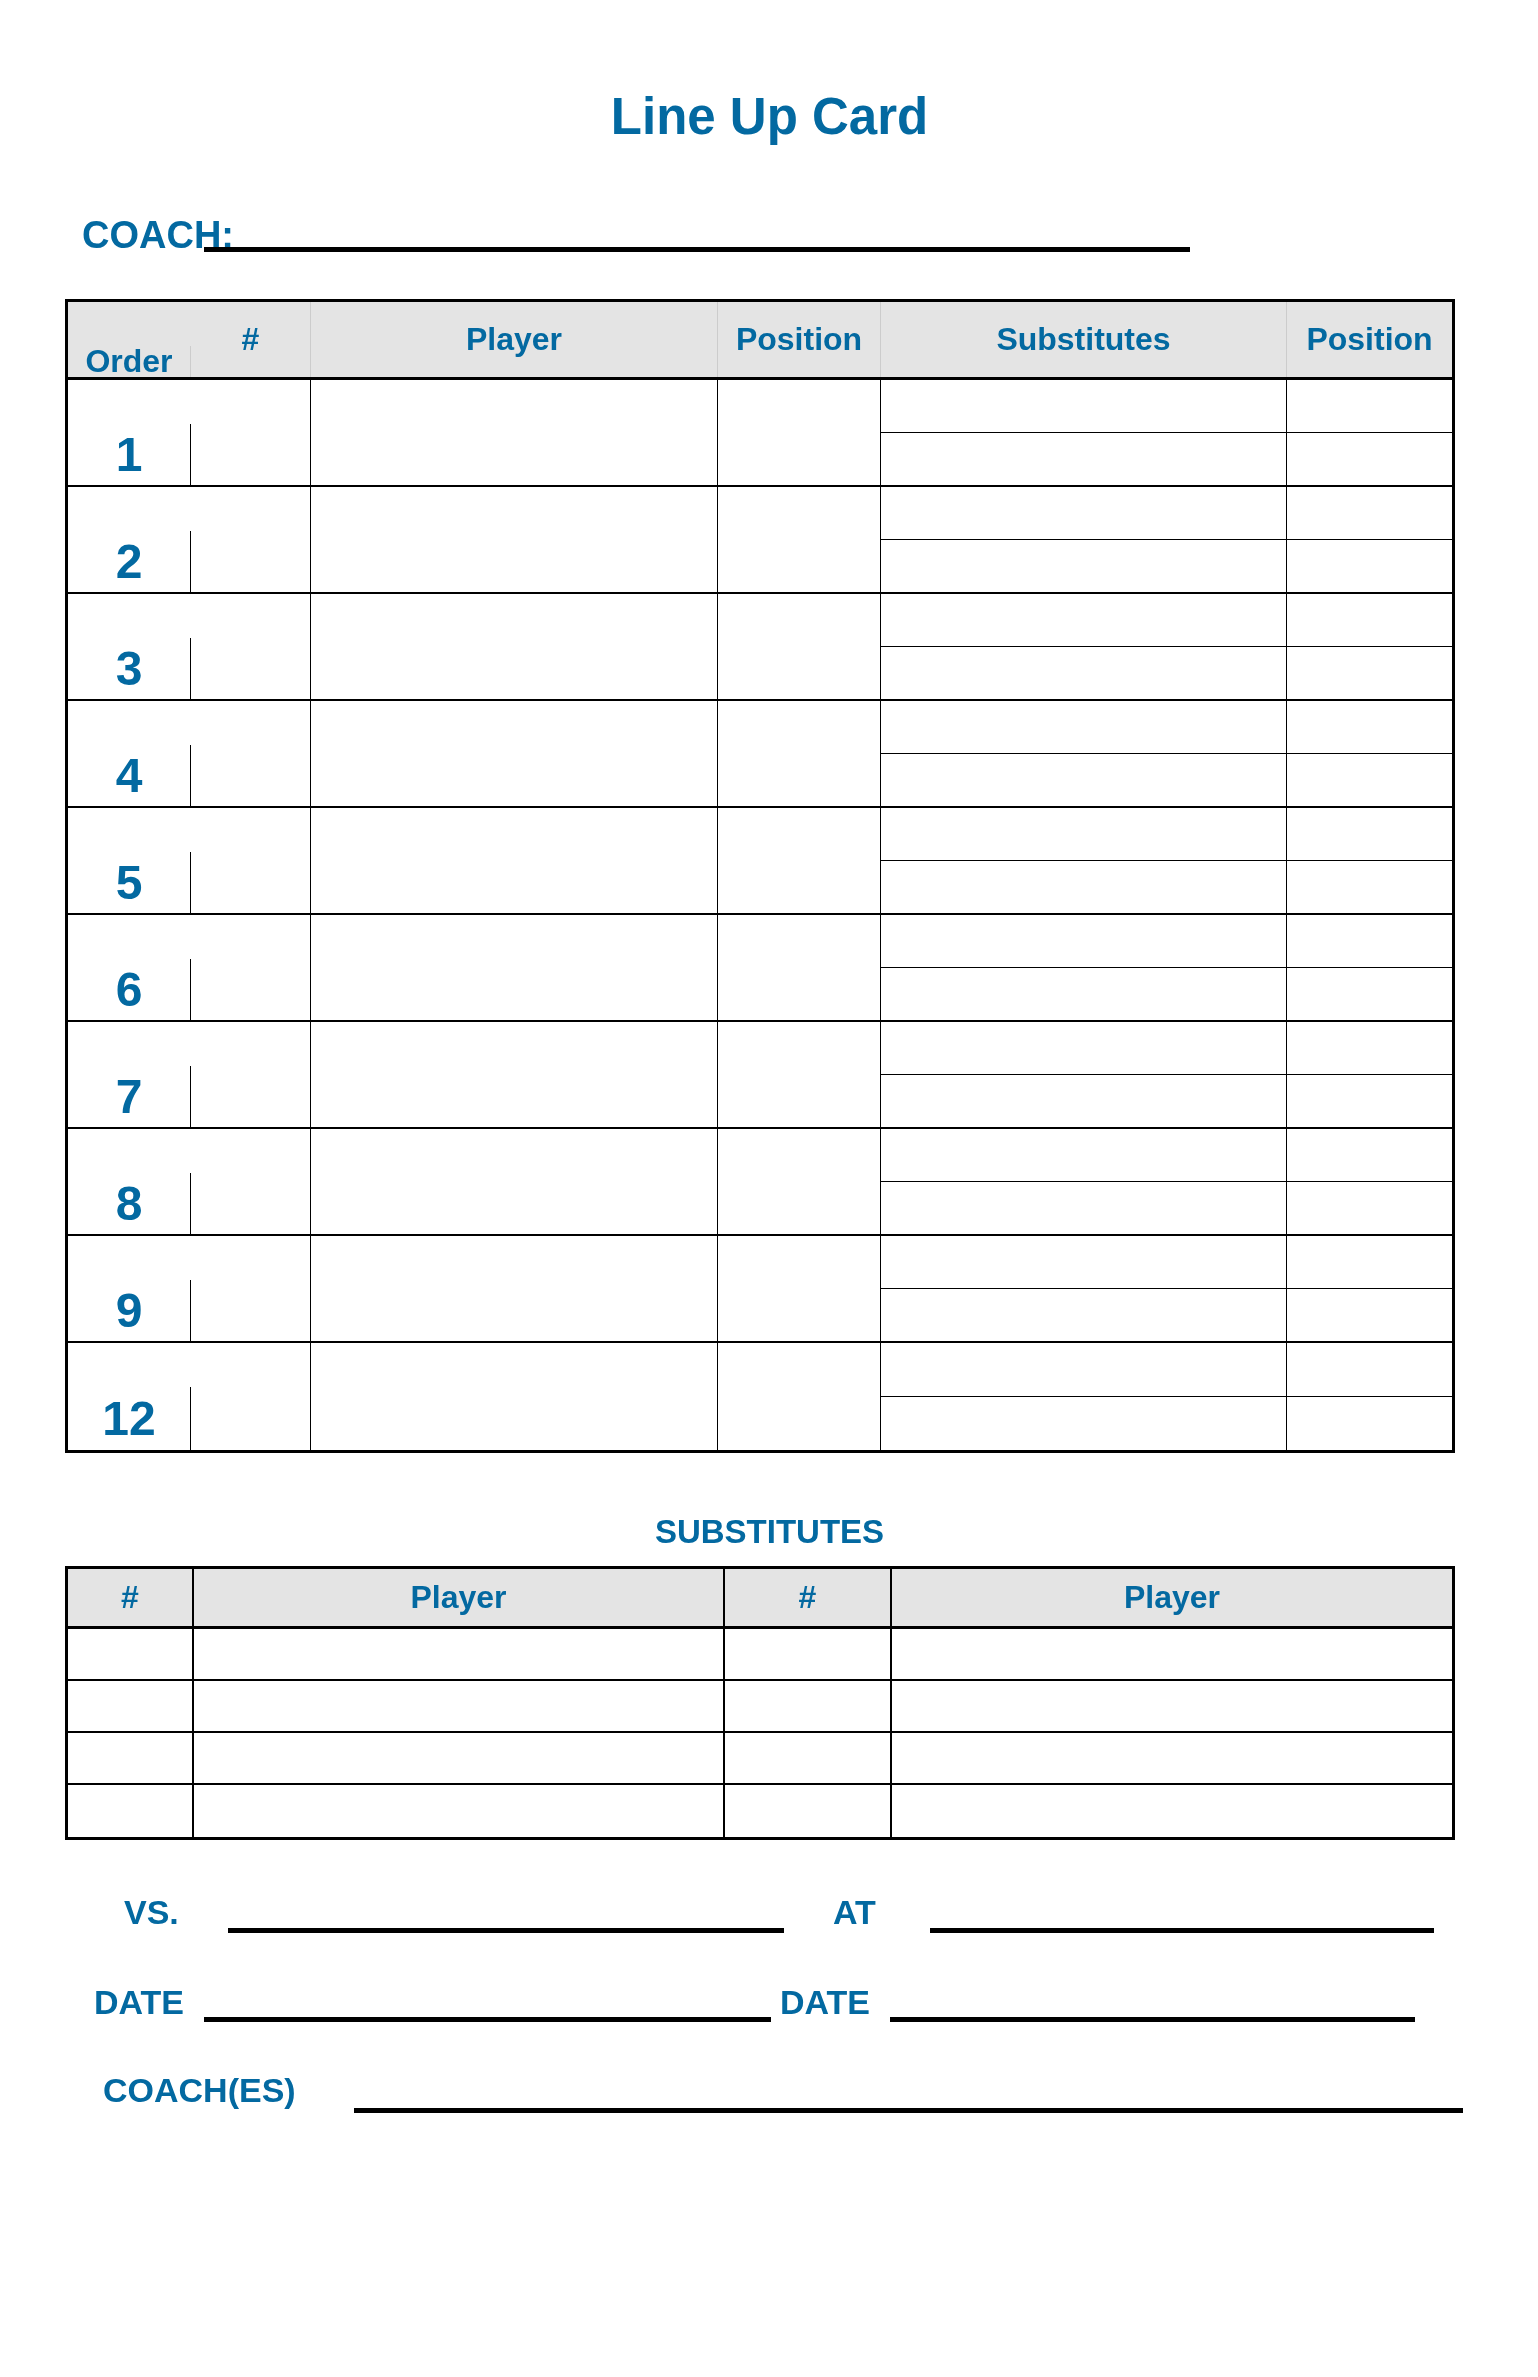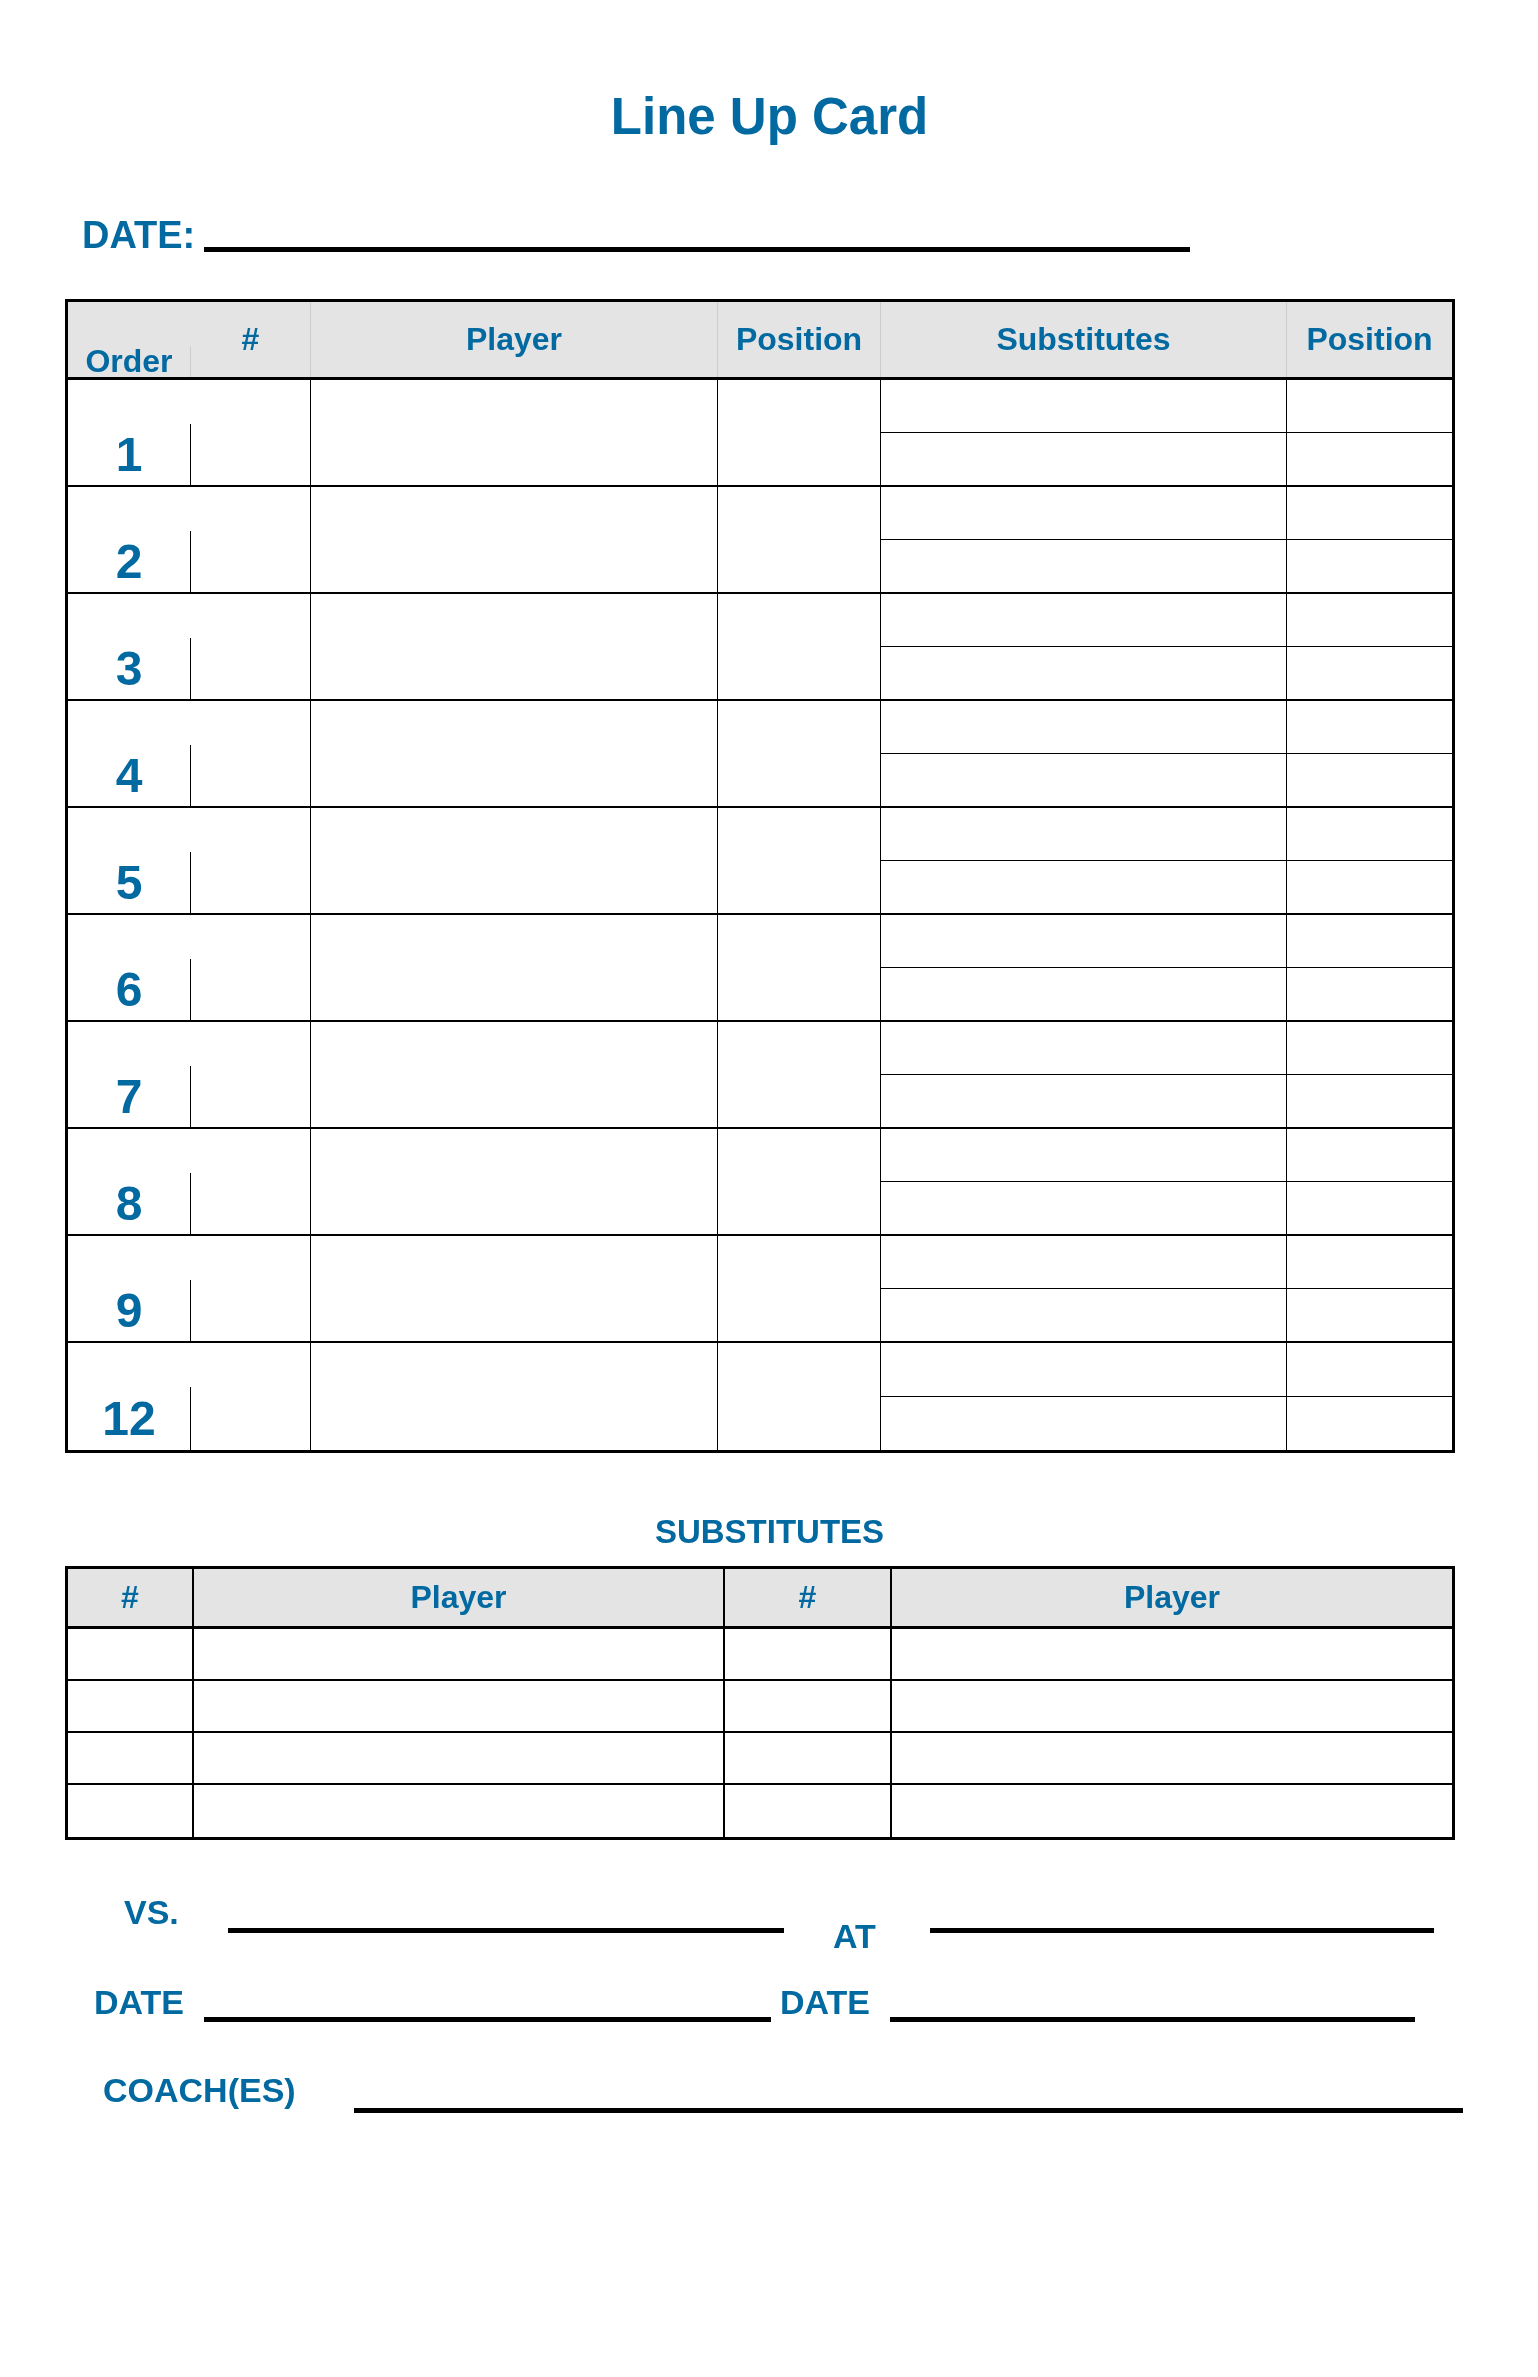--- a/index.html
+++ b/index.html
@@ -46,37 +46,37 @@
   .s0{width:126px;} .s1{width:531px;} .s2{width:167px;} .s3{width:560px;}
   .srow { display:flex; height:52px; border-bottom:2.9px solid #000; box-sizing:border-box; }
   .srow.last { border-bottom:none; }
   .bcell { box-sizing:border-box; border-right:2.9px solid #000; }
   .bcell:last-child { border-right:none; }
 
   
   .flabel { position:absolute; font-size:34px; line-height:1;text-align:right; }
   .vs-label { left:124px; top:1895px; }
   .vs-line { left:228px; top:1928px; width:556px; }
-  .at-label { left:833px; top:1895px;margin-top:24px; }
+  .at-label { left:833px; top:1895px; }
   .at-line { left:930px; top:1928px; width:504px; }
   .date-label { left:94px; top:1985px; }
   .date-line { left:204px; top:2017px; width:567px; }
   .time-label { left:780px; top:1985px; }
   .time-line { left:890px; top:2017px; width:525px; }
   .coach-label { left:103px; top:2073px; }
   .coach-line { left:354px; top:2108px; width:1109px; }
 </style>
 </head>
 <body>
 
 <div class="page">
 
   <div class="title">Line Up Card</div>
 
-  <div class="team-label">DATE:</div>
+  <div class="team-label">COACH:</div>
   <div class="fill-line team-line"></div>
 
   <div class="lineup">
     <div class="lhead">
       <div class="hcell w0">Order</div>
       <div class="hcell w1">#</div>
       <div class="hcell w2">Player</div>
       <div class="hcell w3">Position</div>
       <div class="hcell w4">Substitutes</div>
       <div class="hcell w5">Position</div>

